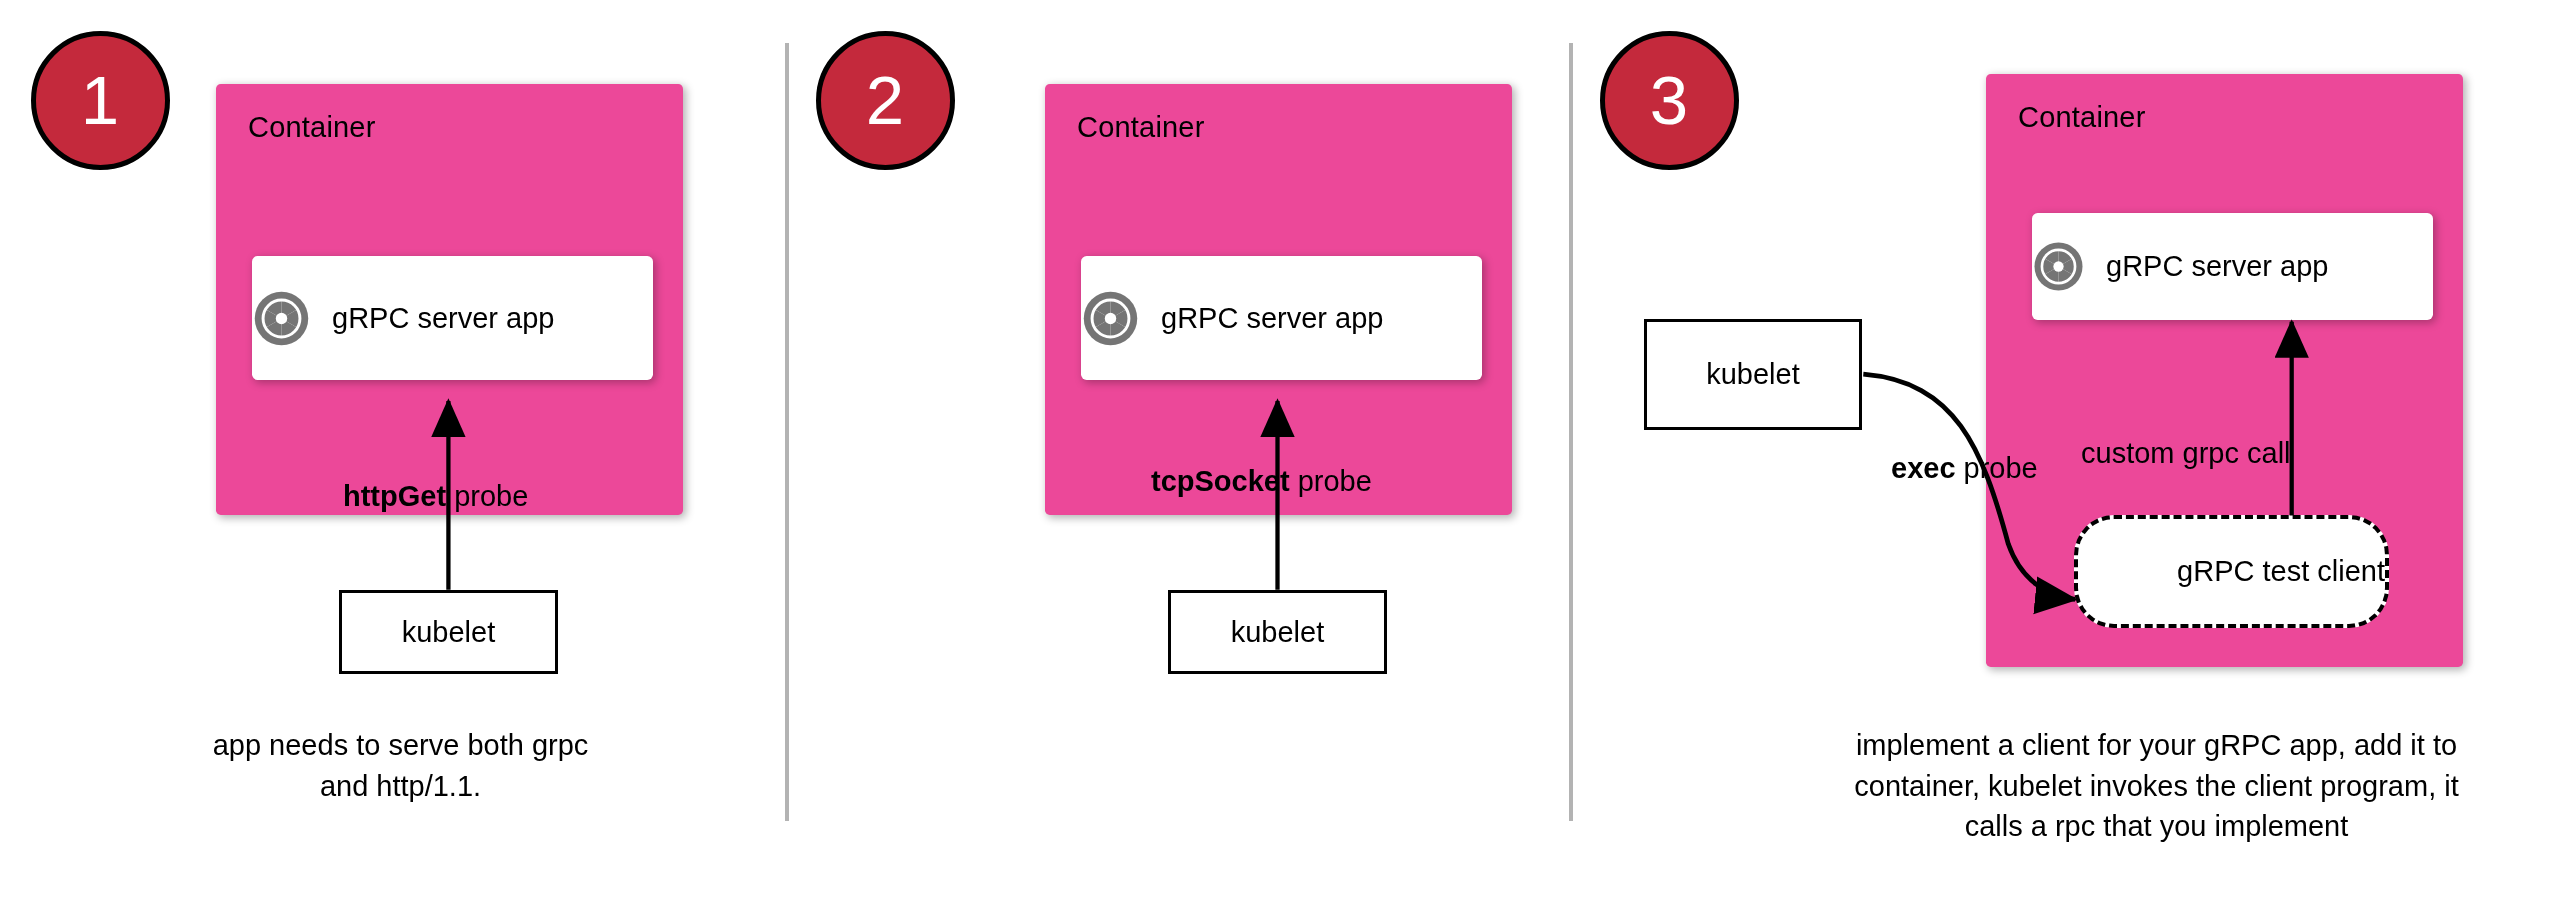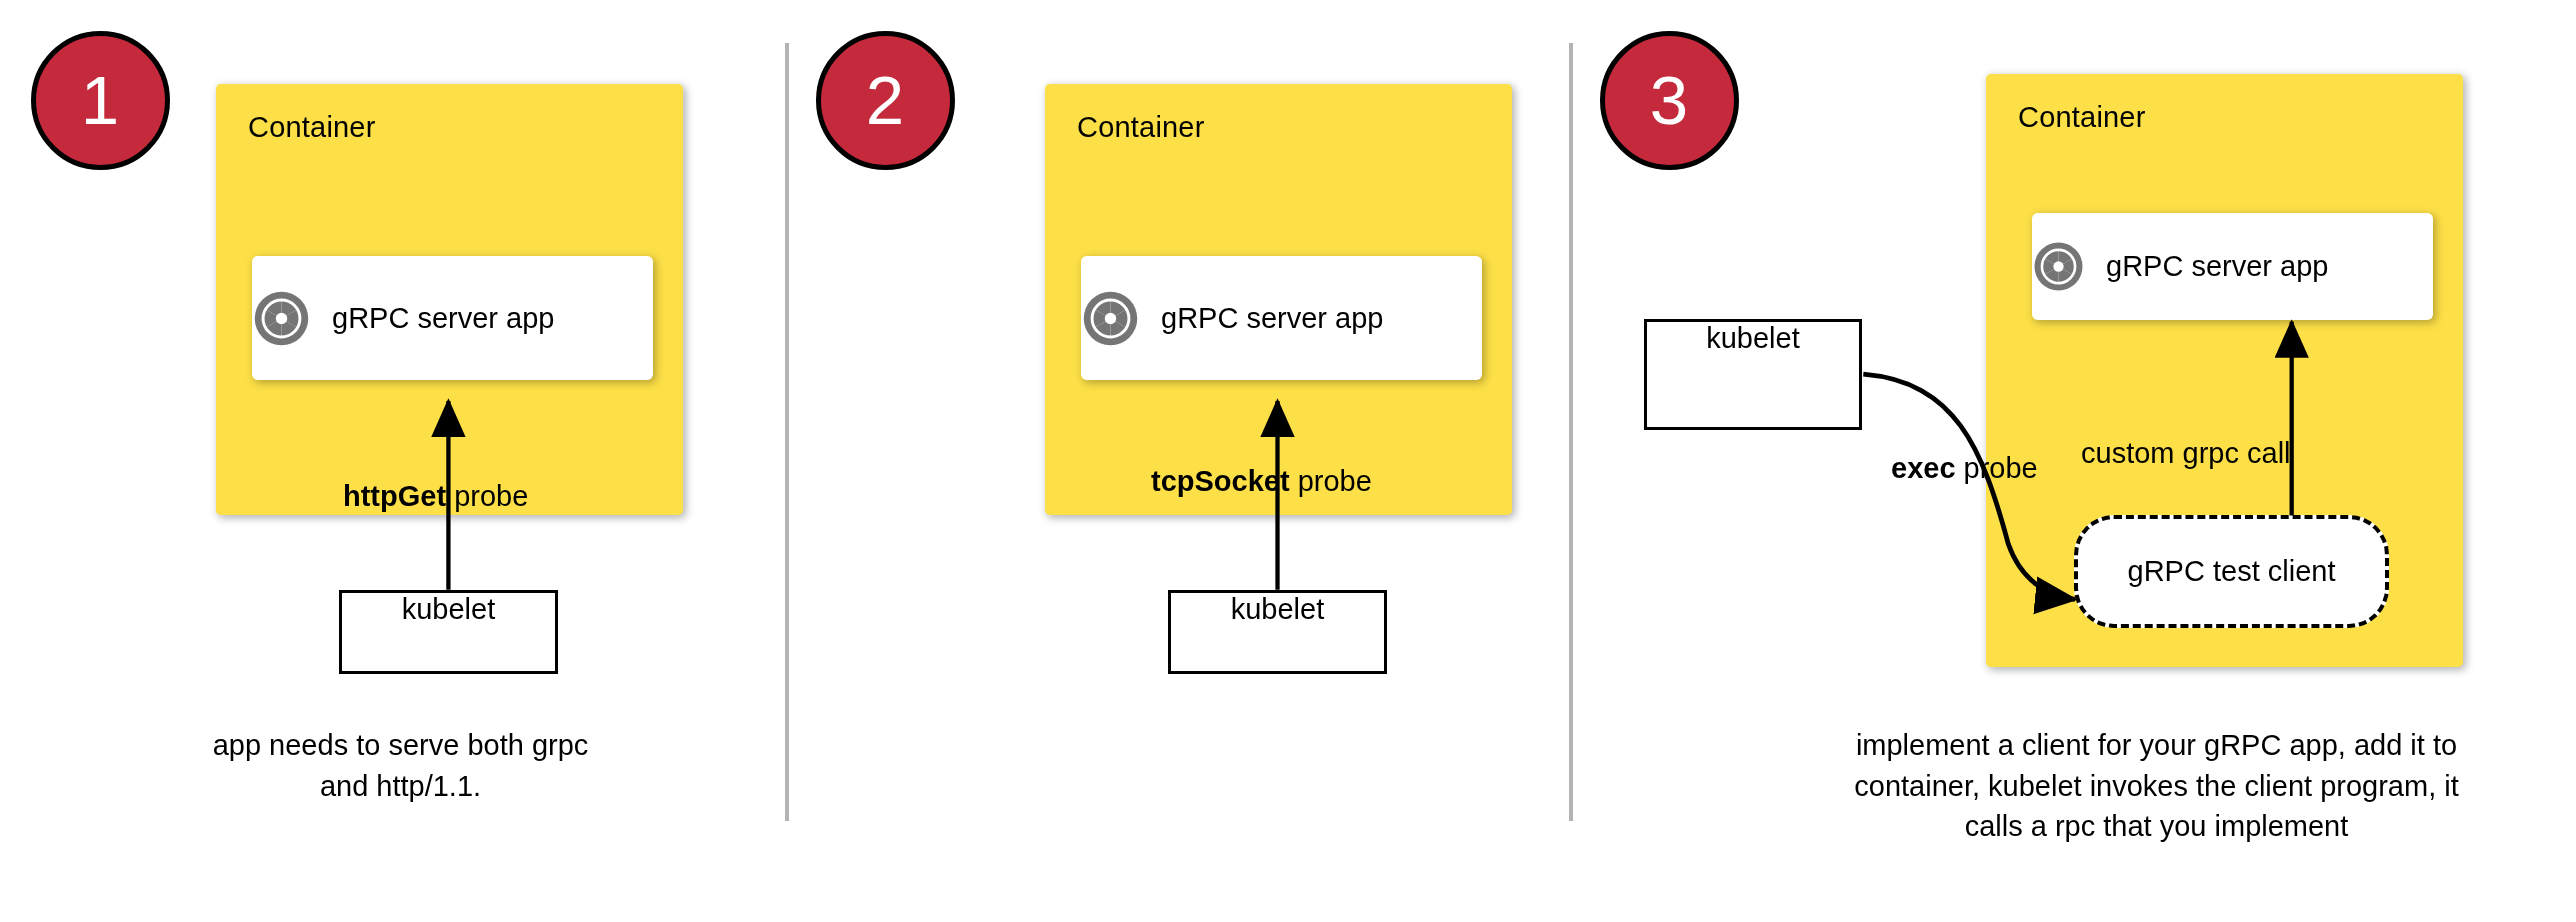--- a/index.html
+++ b/index.html
@@ -60,21 +60,21 @@
     font-size: 69px;
     line-height: 1;
     font-weight: 400;
     left: 30.5px;
     top: 30.5px;
   }
 
   
   .container-box {
     position: absolute;
-    background: #fde047;
+    background: #ec4899;
     border-radius: 4.8px;
     box-shadow: 2.9px 2.9px 8.6px rgba(0,0,0,0.30);
   }
   .container-label {
     position: absolute;
     left: 32px;
     top: 27px;
     font-size: 29px;
     letter-spacing: 0.2px;
     white-space: nowrap;
@@ -97,34 +97,35 @@
   }
   .grpc-icon { flex: 0 0 auto; display:block; }
 
   
   .kubelet-box {
     position: absolute;
     background: #ffffff;
     border: 3.8px solid #000000;
     box-sizing: border-box;
     display: flex;
+    align-items: center;
     justify-content: center;
     font-size: 29px;
   }
 
   
   .dashed-box {
     position: absolute;
     background: #ffffff;
     border: 4.8px dashed #000000;
     border-radius: 40px;
     box-sizing: border-box;
     display: flex;
     align-items: center;
-    justify-content: center;
+    justify-content: flex-end;
     font-size: 29px;
     white-space: nowrap;
   }
 
   
   .edge-label {
     position: absolute;
     font-size: 29px;
     white-space: nowrap;
     background: transparent;

